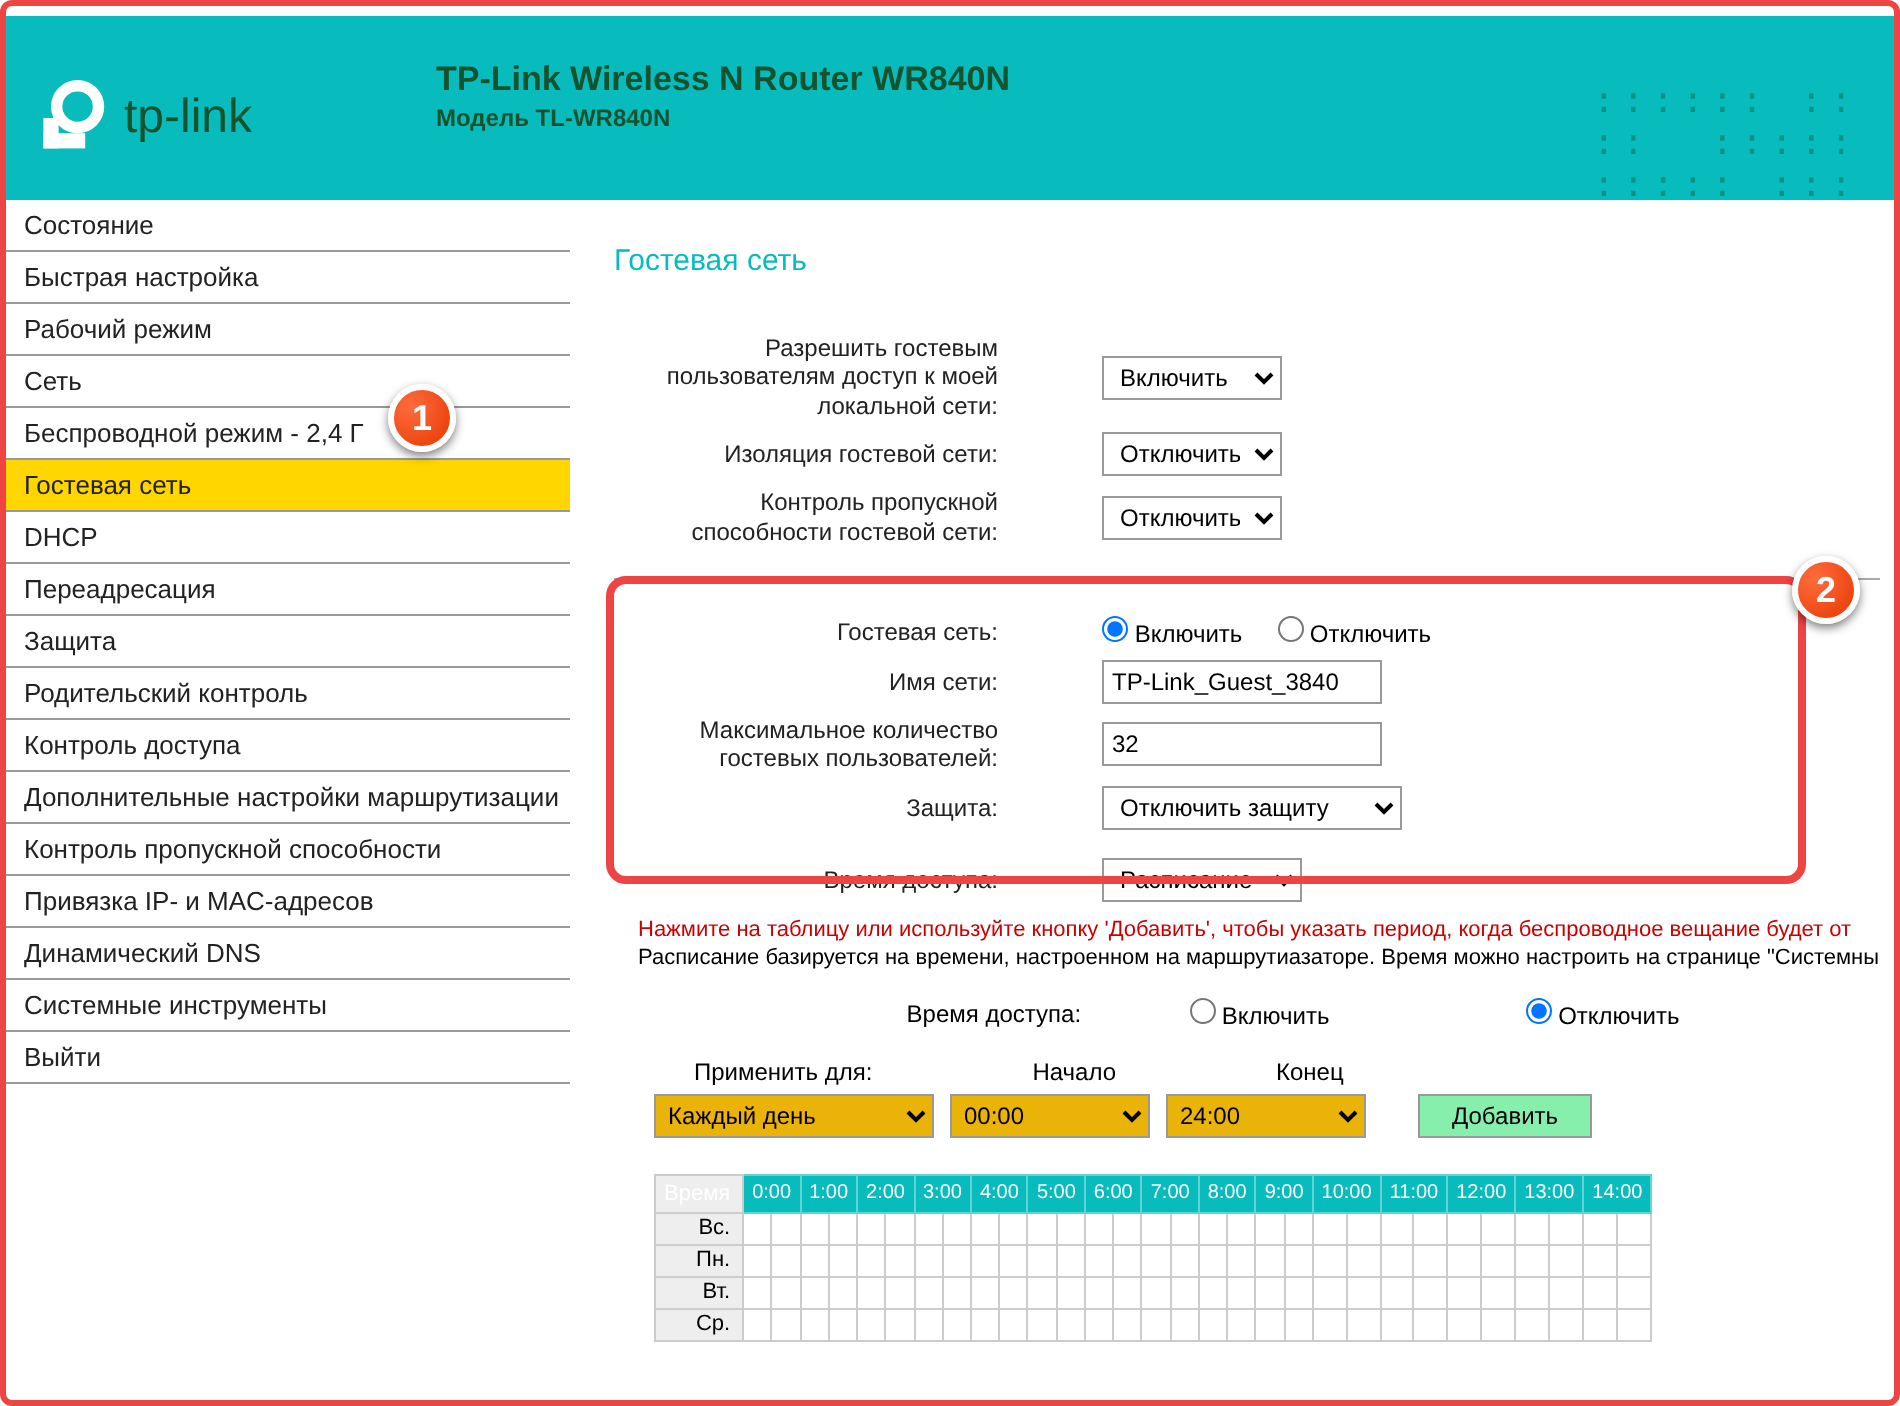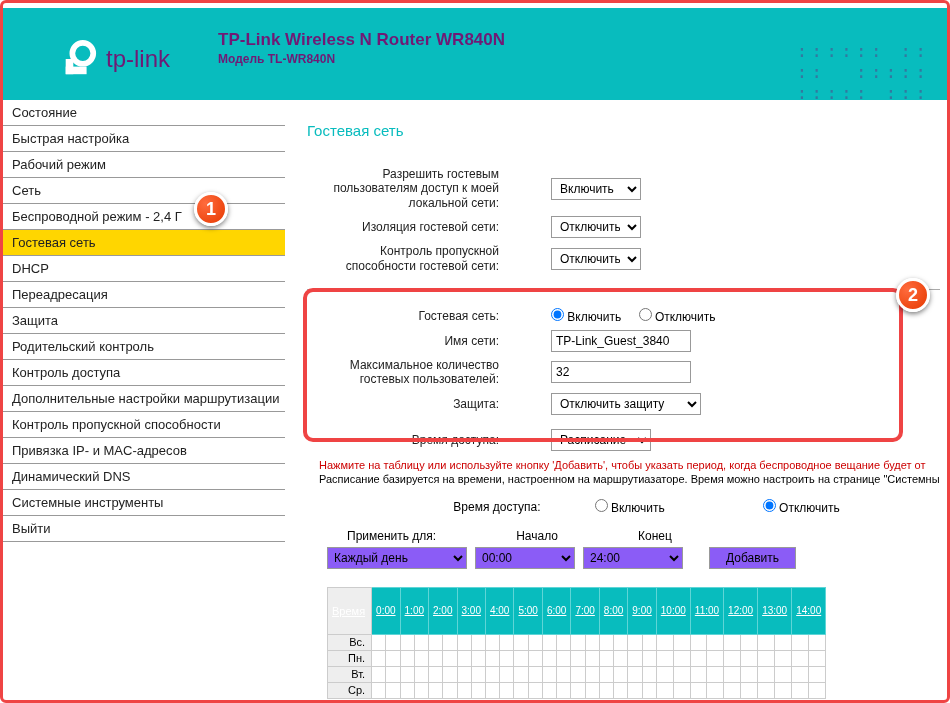--- a/index.html
+++ b/index.html
@@ -1,19 +1,19 @@
 <!DOCTYPE html>
 <html><head>
 <meta charset="utf-8">
 <style>
 * { box-sizing: border-box; margin: 0; padding: 0; }
 body { font-family: Arial, sans-serif; font-size: 12px; background: #fff; width: 950px; height: 703px; overflow: hidden; position: relative; }
 .frame { position: absolute; inset: 0; border: 3px solid #ef4444; border-radius: 6px; pointer-events: none; }
 
-.header { background: #08bcbe; height: 100px; position: relative; color: #701a75; padding-left: 60px; }
+.header { background: #08bcbe; height: 100px; position: relative; color: #14532d; padding-left: 16px; }
 .logo { display: inline-flex; align-items: center; gap: 8px; font-size: 24px; font-weight: 300; margin-top: 40px; }
 .logo-svg { width: 38px; height: 38px; }
 .header-title { position: absolute; left: 218px; top: 30px; font-size: 17px; font-weight: bold; text-align: right; }
 .header-model { position: absolute; left: 218px; top: 52px; font-size: 12px; font-weight: bold; }
 .header-dots { position: absolute; right: 20px; top: 40px; font-size: 18px; opacity: 0.4; letter-spacing: 4px; font-family: monospace; }
 .header .white-bar { position: absolute; left: 0; top: 0; width: 100%; height: 8px; background: #fff; }
 
 .layout { display: flex; height: 603px; }
 .sidebar { width: 285px; background: #fff; }
 .nav-item { padding: 5px 10px 5px 12px; border-bottom: 1px solid #999; font-size: 13px; color: #222; cursor: pointer; white-space: nowrap; overflow: hidden; }
@@ -35,26 +35,26 @@
 
 .marker { position: absolute; width: 34px; height: 34px; border-radius: 50%; background: radial-gradient(circle at 30% 30%, #ff6b3d, #e63900); border: 3px solid #fff; box-shadow: 0 2px 5px rgba(0,0,0,0.5); color: #fff; font-weight: bold; font-size: 18px; display: flex; align-items: center; justify-content: center; z-index: 100; }
 
 .hint-red { color: #c00; font-size: 11px; margin: 8px 0 2px 12px; white-space: nowrap; overflow: hidden; }
 .hint-black { color: #000; font-size: 11px; margin: 0 0 14px 12px; white-space: nowrap; overflow: hidden; }
 
 .radio-lbl { font-size: 12px; margin-right: 14px; }
 
 .sched-head { display: flex; gap: 80px; margin-left: 40px; margin-bottom: 4px; font-weight: normal; font-size: 12px; }
 .sched-row { display: flex; gap: 8px; margin-left: 20px; align-items: center; }
-.sched-row select { border: 1px solid #999; height: 22px; font-size: 12px; padding: 2px; background: #8b5cf6; }
-.btn-add { border: 1px solid #999; background: #8b5cf6; padding: 3px 16px; margin-left: 18px; font-size: 12px; cursor: pointer; }
+.sched-row select { border: 1px solid #999; height: 22px; font-size: 12px; padding: 2px; background: #eab308; }
+.btn-add { border: 1px solid #999; background: #86efac; padding: 3px 16px; margin-left: 18px; font-size: 12px; cursor: pointer; }
 
 .grid-wrap { margin: 18px 0 0 20px; }
 .grid { border-collapse: collapse; }
-.grid th { background: #08bcbe; color: #fff; font-weight: normal; font-size: 10px; padding: 17px 4px; border: 1px solid #5fd5d6; text-decoration: underline; }
+.grid th { background: #08bcbe; color: #fff; font-weight: normal; font-size: 10px; padding: 3px 4px; border: 1px solid #5fd5d6; }
 .grid td { border: 1px solid #ccc; height: 16px; width: 14px; }
 .grid .day { background: #eee; font-size: 11px; width: 40px; text-align: right; padding-right: 6px; border: 1px solid #ccc; }
 .grid .corner { background: #eee; width: 40px; font-size: 11px; text-align: right; padding-right: 6px; border: 1px solid #ccc; }
 </style>
 </head>
 <body>
 
 <div class="header">
   <div class="white-bar"></div>
   <div class="logo">

